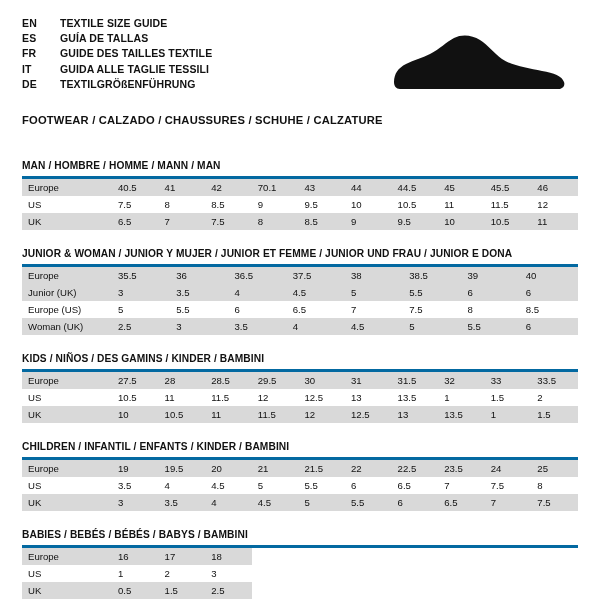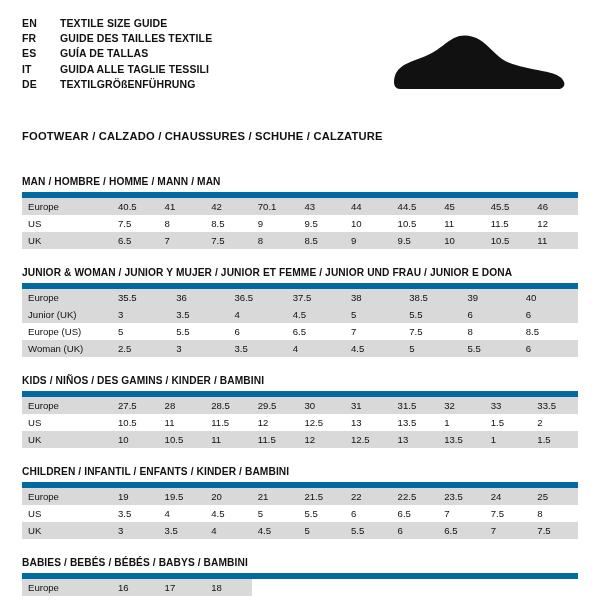--- a/index.html
+++ b/index.html
@@ -54,37 +54,37 @@
     top: 18px;
     right: 10px;
     width: 180px;
     height: 64px;
   }
 
   .section-title {
     font-size: 11.2px;
     font-weight: bold;
     letter-spacing: 0.2px;
-    margin-top: 28px;
+    margin-top: 12px;
     margin-bottom: 0;
   }
 
   
   .group {
     margin-top: 18px;
   }
   .group.first {
     margin-top: 34px;
   }
   .group-title {
     font-size: 10.2px;
     font-weight: bold;
     letter-spacing: 0.1px;
     padding-bottom: 5px;
-    border-bottom: 6px solid #0369a1;
+    border-bottom: 3px solid #0369a1;
     margin-bottom: 0;
   }
   table.size-table {
     border-collapse: collapse;
     width: 100%;
     table-layout: fixed;
   }
   table.size-table td {
     font-size: 9.6px;
     height: 17px;
@@ -109,26 +109,26 @@
 <div class="page">
 
   <div class="header">
 
     <div class="lang-block">
       <div class="lang-row">
         <span class="lang-code">EN</span>
         <span class="lang-text">TEXTILE SIZE GUIDE</span>
       </div>
       <div class="lang-row">
+        <span class="lang-code">ES</span>
+        <span class="lang-text">GUÍA DE TALLAS</span>
+      </div>
+      <div class="lang-row">
         <span class="lang-code">FR</span>
         <span class="lang-text">GUIDE DES TAILLES TEXTILE</span>
-      </div>
-      <div class="lang-row">
-        <span class="lang-code">ES</span>
-        <span class="lang-text">GUÍA DE TALLAS</span>
       </div>
       <div class="lang-row">
         <span class="lang-code">IT</span>
         <span class="lang-text">GUIDA ALLE TAGLIE TESSILI</span>
       </div>
       <div class="lang-row">
         <span class="lang-code">DE</span>
         <span class="lang-text">TEXTILGRÖßENFÜHRUNG</span>
       </div>
     </div>

